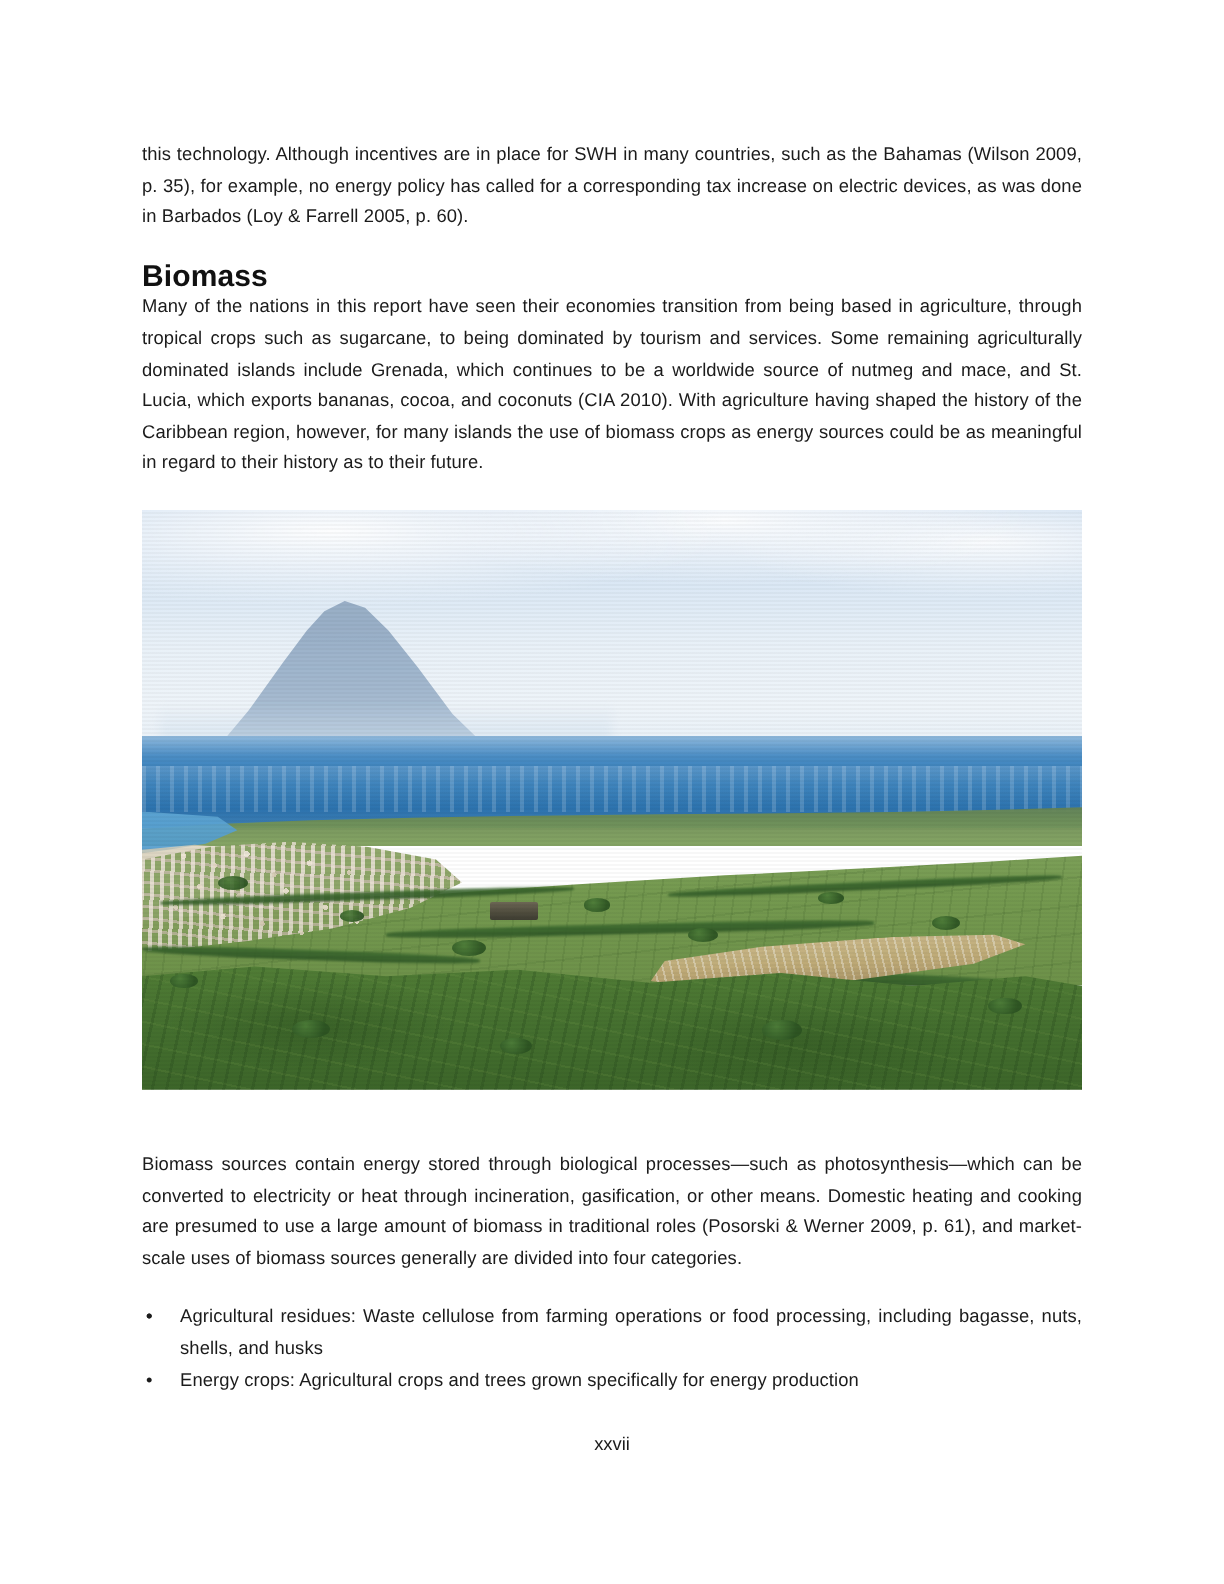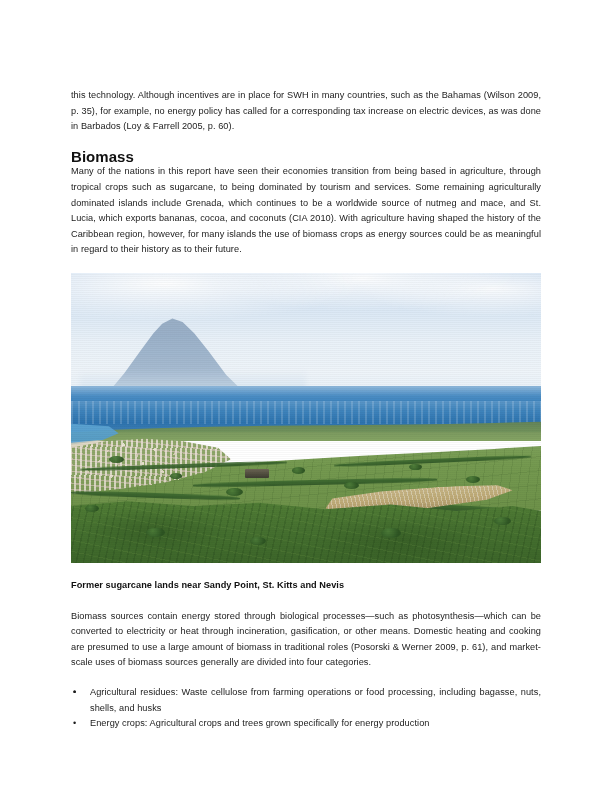--- a/index.html
+++ b/index.html
@@ -20,21 +20,21 @@
     position: absolute;
     left: 0; top: 0;
     width: 612px;
     height: 792px;
     background: #ffffff;
   }
 
   .content {
     position: absolute;
     left: 71px;
-    top: 88px;
+    top: 70px;
     width: 470px;
   }
 
   p.body-text {
     margin: 0;
     font-size: 9.2px;
     line-height: 15.6px;
     text-align: justify;
     letter-spacing: 0.06px;
     color: #1b1b1b;
@@ -387,21 +387,20 @@
         <div class="bush" style="left:66%; top:88%; width:4.2%; height:3.4%;"></div>
         <div class="bush" style="left:90%; top:84%; width:3.6%; height:3%;"></div>
         <div class="bush" style="left:3%; top:80%; width:3%; height:2.6%;"></div>
 
         <div class="ph-grain"></div>
       </div>
     </figure>
 
     <div class="gap-md"></div>
 
-    <div class="caption">Former sugarcane lands near Sandy Point, St. Kitts and Nevis</div>
 
     <div class="gap-md"></div>
 
     <p class="body-text">Biomass sources contain energy stored through biological processes—such as photosynthesis—which can be converted to electricity or heat through incineration, gasification, or other means. Domestic heating and cooking are presumed to use a large amount of biomass in traditional roles (Posorski &amp; Werner 2009, p. 61), and market-scale uses of biomass sources generally are divided into four categories.</p>
 
     <div class="gap-sm"></div>
 
     <ul class="bullets">
       <li>
         <span class="bullet-dot">•</span>
@@ -411,14 +410,15 @@
         <span>Agricultural residues: Waste cellulose from farming operations or food processing, including bagasse, nuts, shells, and husks</span>
       </li>
       <li>
         <span class="bullet-dot">•</span>
         <span>Energy crops: Agricultural crops and trees grown specifically for energy production</span>
       </li>
     </ul>
 
   </div>
 
+  <div class="footer">xxvii</div>
 
 </div>
 
 </body></html>

